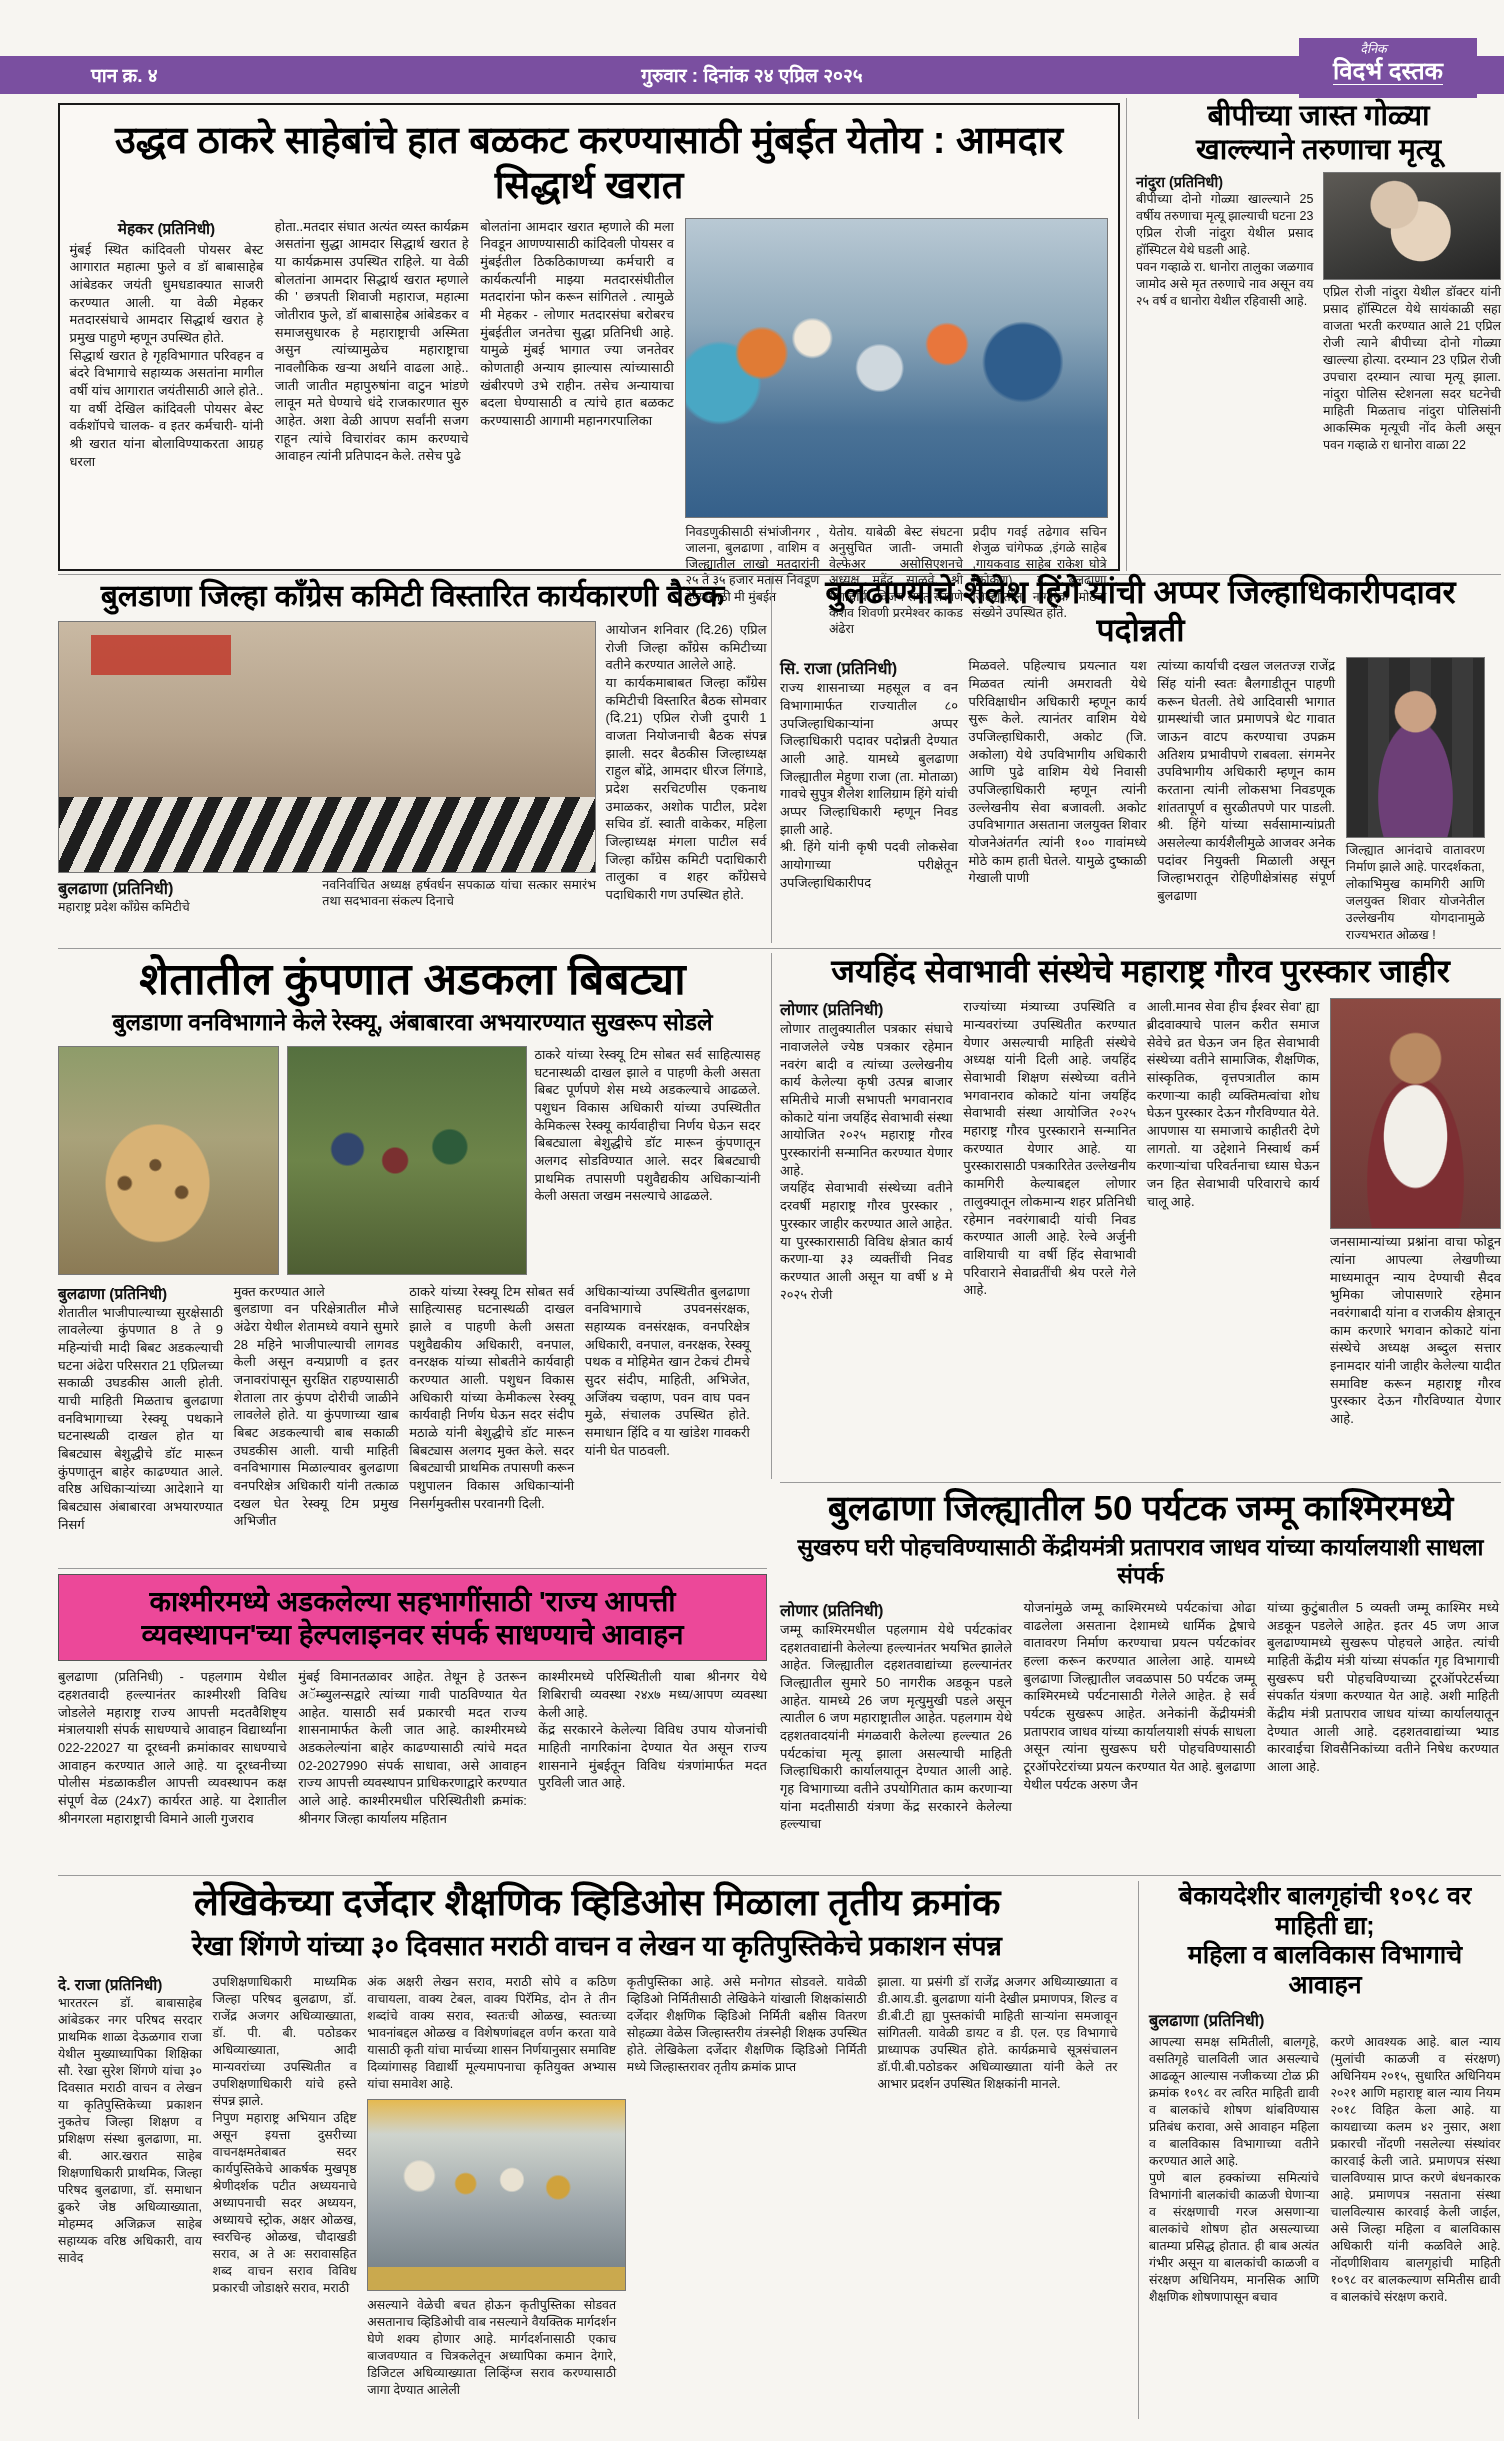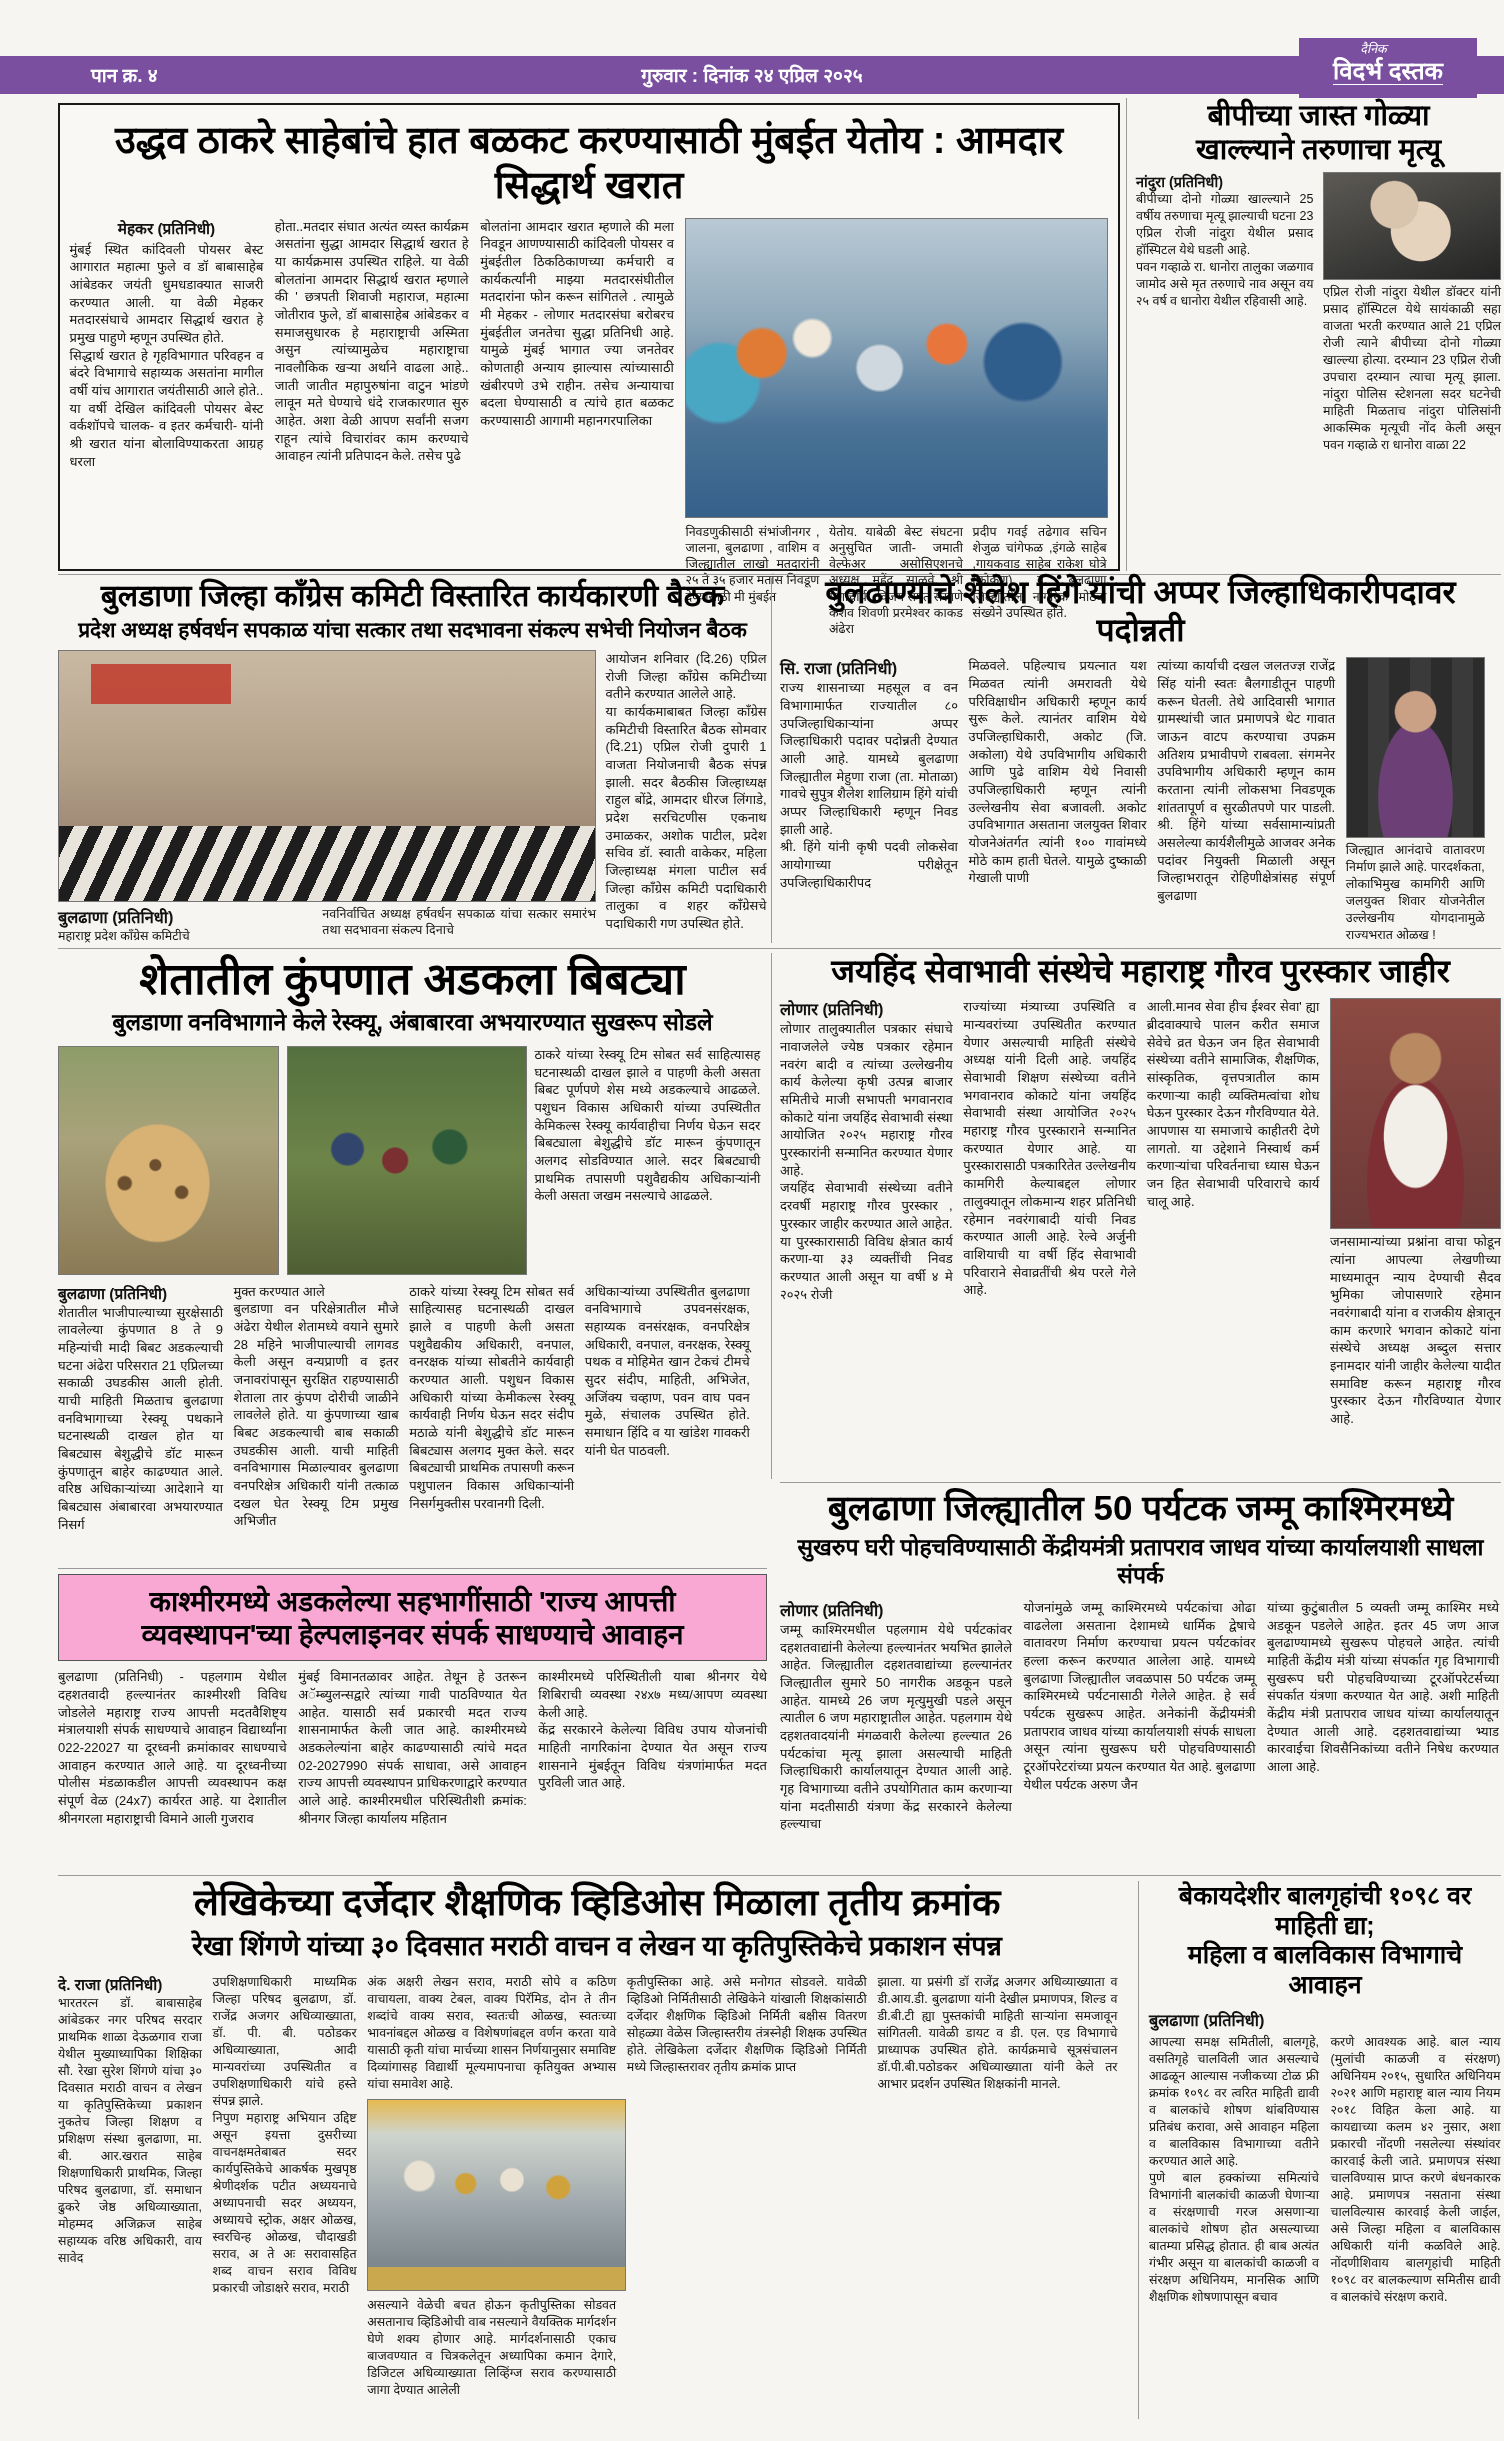--- a/index.html
+++ b/index.html
@@ -68,21 +68,21 @@
     radial-gradient(ellipse at 50% 80%, #7d2f33 0 40%, transparent 41%),
     linear-gradient(180deg,#8c4a42 0%,#6e3a38 100%);}
   .ph-event{background:
     linear-gradient(0deg,#caa94e 0 12%, transparent 12%),
     radial-gradient(circle at 20% 40%, #e9e2d2 0 6%, transparent 7%),
     radial-gradient(circle at 38% 44%, #d0a23c 0 5%, transparent 6%),
     radial-gradient(circle at 56% 42%, #e9e2d2 0 6%, transparent 7%),
     radial-gradient(circle at 74% 46%, #d0a23c 0 5%, transparent 6%),
     linear-gradient(180deg,#e5b94f 0%,#cfd4cd 18%,#9aa3a8 60%,#6f7a80 100%);}
   .banner-red{position:absolute;left:6%;top:5%;width:26%;height:16%;background:#c0392b;opacity:.85;}
-  .grayhead{background:#f9a8d4;border:1px solid #555;}
+  .grayhead{background:#ec4899;border:1px solid #555;}
   .u{}
 </style>
 </head>
 <body>
 
 <div class="abs topbar">
   <span class="pageno">पान क्र. ४</span>
   <span class="date">गुरुवार : दिनांक २४ एप्रिल २०२५</span>
 </div>
 <div class="abs logo">
@@ -126,21 +126,20 @@
     <div style="width:178px;">
       <div class="photo ph-pills" style="width:178px;height:108px;"></div>
       <div class="col" style="font-size:12.5px;margin-top:3.8px;">एप्रिल रोजी नांदुरा येथील डॉक्टर यांनी प्रसाद हॉस्पिटल येथे सायंकाळी सहा वाजता भरती करण्यात आले 21 एप्रिल रोजी त्याने बीपीच्या दोनो गोळ्या खाल्ल्या होत्या. दरम्यान 23 एप्रिल रोजी उपचारा दरम्यान त्याचा मृत्यू झाला. नांदुरा पोलिस स्टेशनला सदर घटनेची माहिती मिळताच नांदुरा पोलिसांनी आकस्मिक मृत्यूची नोंद केली असून पवन गव्हाळे रा धानोरा वाळा 22</div>
     </div>
   </div>
 </div>
 
 <div class="abs hrule" style="left:58px;top:574px;width:1443px;"></div>
 <div class="abs" style="left:58px;top:578px;width:709px;">
   <div class="hl" style="font-size:30px;">बुलडाणा जिल्हा काँग्रेस कमिटी विस्तारित कार्यकारणी बैठक</div>
-  <div class="sub" style="font-size:21px;margin-top:3.8px;">प्रदेश अध्यक्ष हर्षवर्धन सपकाळ यांचा सत्कार तथा सदभावना संकल्प सभेची नियोजन बैठक</div>
   <div class="colrow" style="margin-top:7.7px;gap:9.6px;">
     <div style="width:538px;">
       <div class="photo ph-meeting" style="width:538px;height:252px;">
         <div class="banner-red"></div>
       </div>
       <div class="colrow" style="gap:9.6px;margin-top:3.8px;">
         <div style="width:255px;">
           <div class="byline" style="font-size:16.3px;">बुलढाणा (प्रतिनिधी)</div>
           <div class="cap">महाराष्ट्र प्रदेश काँग्रेस कमिटीचे</div>
         </div>

